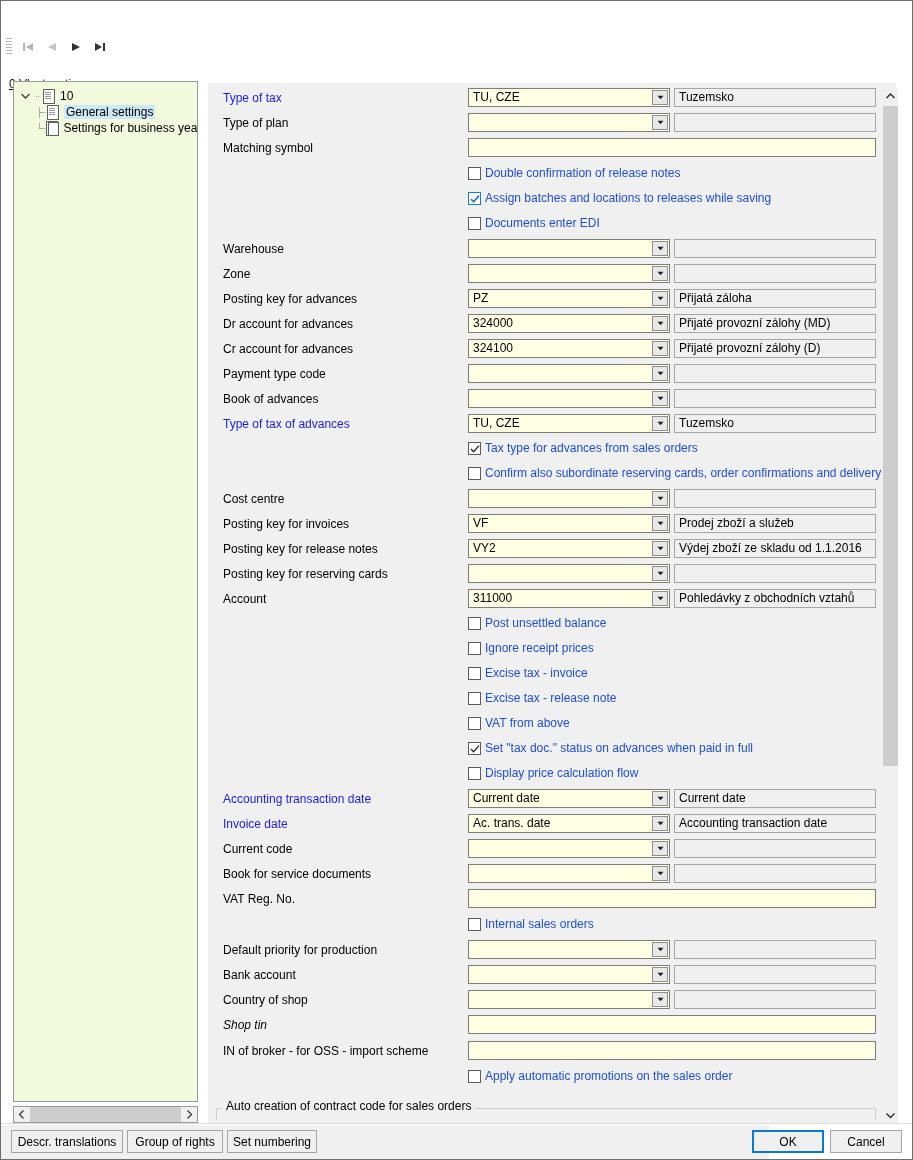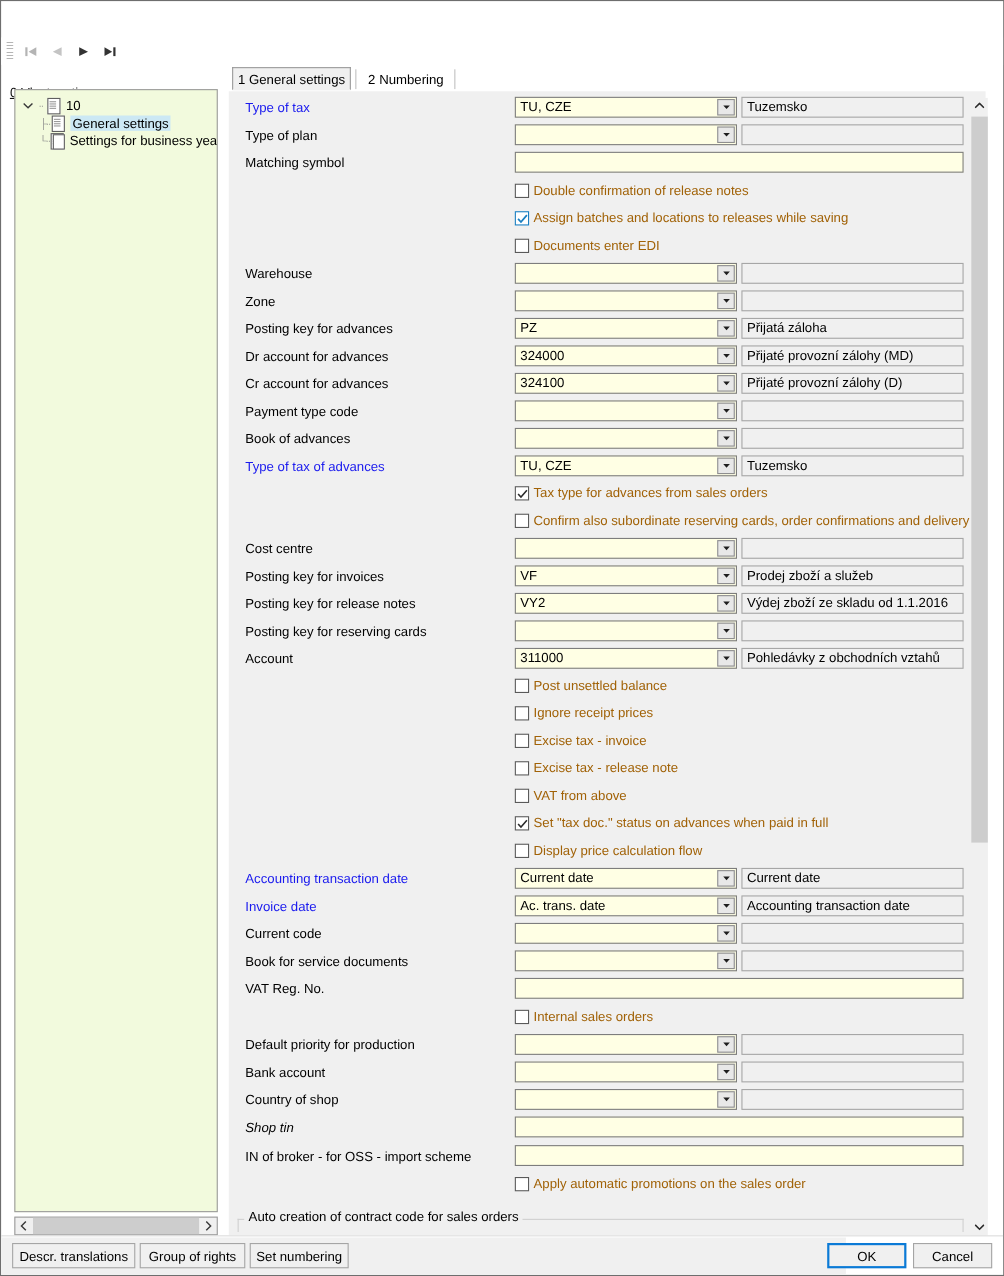--- a/index.html
+++ b/index.html
@@ -175,21 +175,21 @@
     position:absolute;left:260px;height:18px;display:flex;align-items:center;
     white-space:nowrap;
   }
   .cbox{
     width:13px;height:13px;box-sizing:border-box;flex:0 0 auto;margin-right:4px;
     background:#ffffff;border:1px solid #5a5a5a;position:relative;
   }
   .cbox.checked-blue{border:1px solid #1a7fc1;}
   .cbox.checked-blue svg{position:absolute;left:1px;top:1px;}
   .cbox.checked-grey svg{position:absolute;left:1px;top:1px;}
-  .cbtext{font-size:12px;color:#a16207;}
+  .cbtext{font-size:12px;color:#1d4ed8;}
 
   .groupbox{
     position:absolute;left:8px;top:1015px;width:660px;height:24px;
   }
   .groupbox .gline{
     position:absolute;left:0;top:10px;width:660px;height:1px;background:#cfcfcf;
   }
   .groupbox .gleft{position:absolute;left:0;top:10px;width:1px;height:12px;background:#cfcfcf;}
   .groupbox .gright{position:absolute;left:659px;top:10px;width:1px;height:12px;background:#cfcfcf;}
   .groupbox .gtitle{
@@ -302,26 +302,20 @@
         </svg>
     </span>
     <span class="thumb"></span>
     <span class="arrow">
       <svg width="7" height="9" viewBox="0 0 7 9">
           <path d="M1.5 0.5 L5.5 4.5 L1.5 8.5" fill="none" stroke="#3a3a3a" stroke-width="1.3"></path>
         </svg>
     </span>
   </div>
 
-  <div class="tabstrip">
-    <div class="tab active" style="left:0;width:108px;">1 General settings</div>
-    <div class="tab-sep" style="left:112px;"></div>
-    <div class="tab inactive" style="left:118px;width:80px;">2 Numbering</div>
-    <div class="tab-sep" style="left:202px;"></div>
-  </div>
 
   <div class="formpanel">
     <div id="form-rows">
         <div class="row" style="top: 5px; width: 690px;">
           <div class="flabel blue">Type of tax</div>
           <div class="combo"><span>TU, CZE</span><span class="arrowbox">
               <svg width="7" height="5" viewBox="0 0 7 5">
                 <path d="M0.5 0.8 L3.5 4.2 L6.5 0.8 Z" fill="#1e1e1e"></path>
               </svg>
             </span></div>

